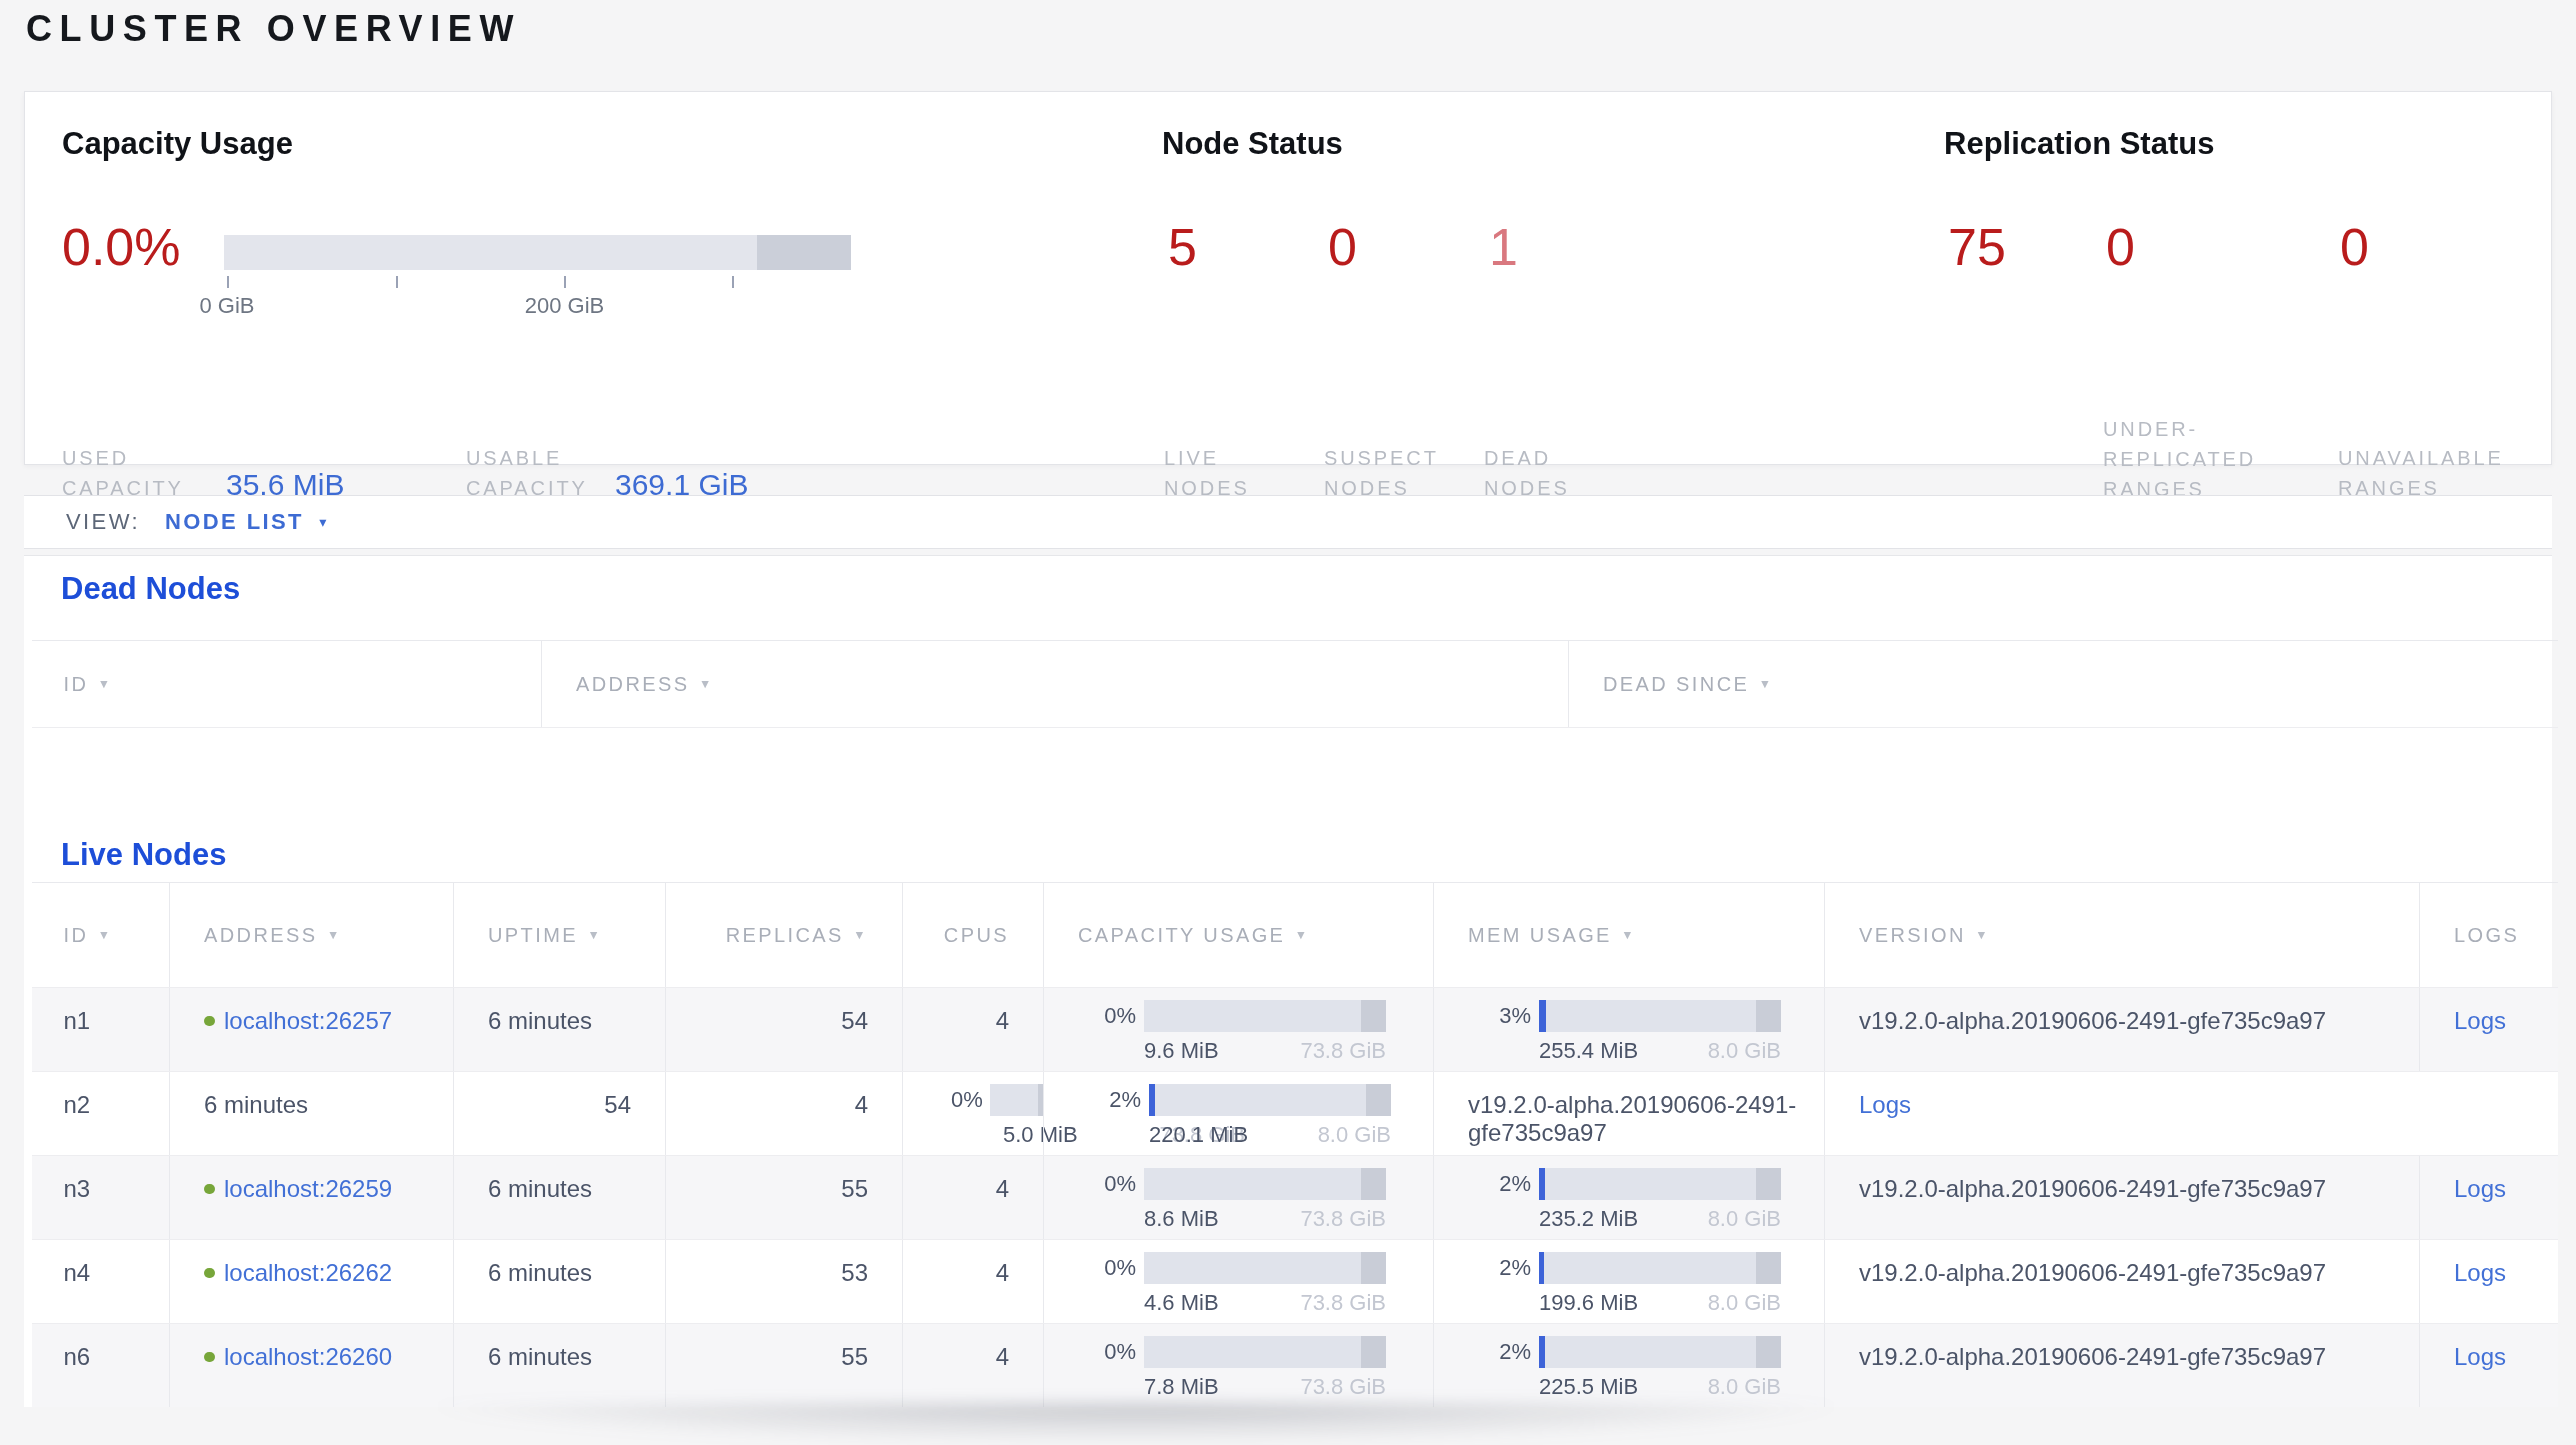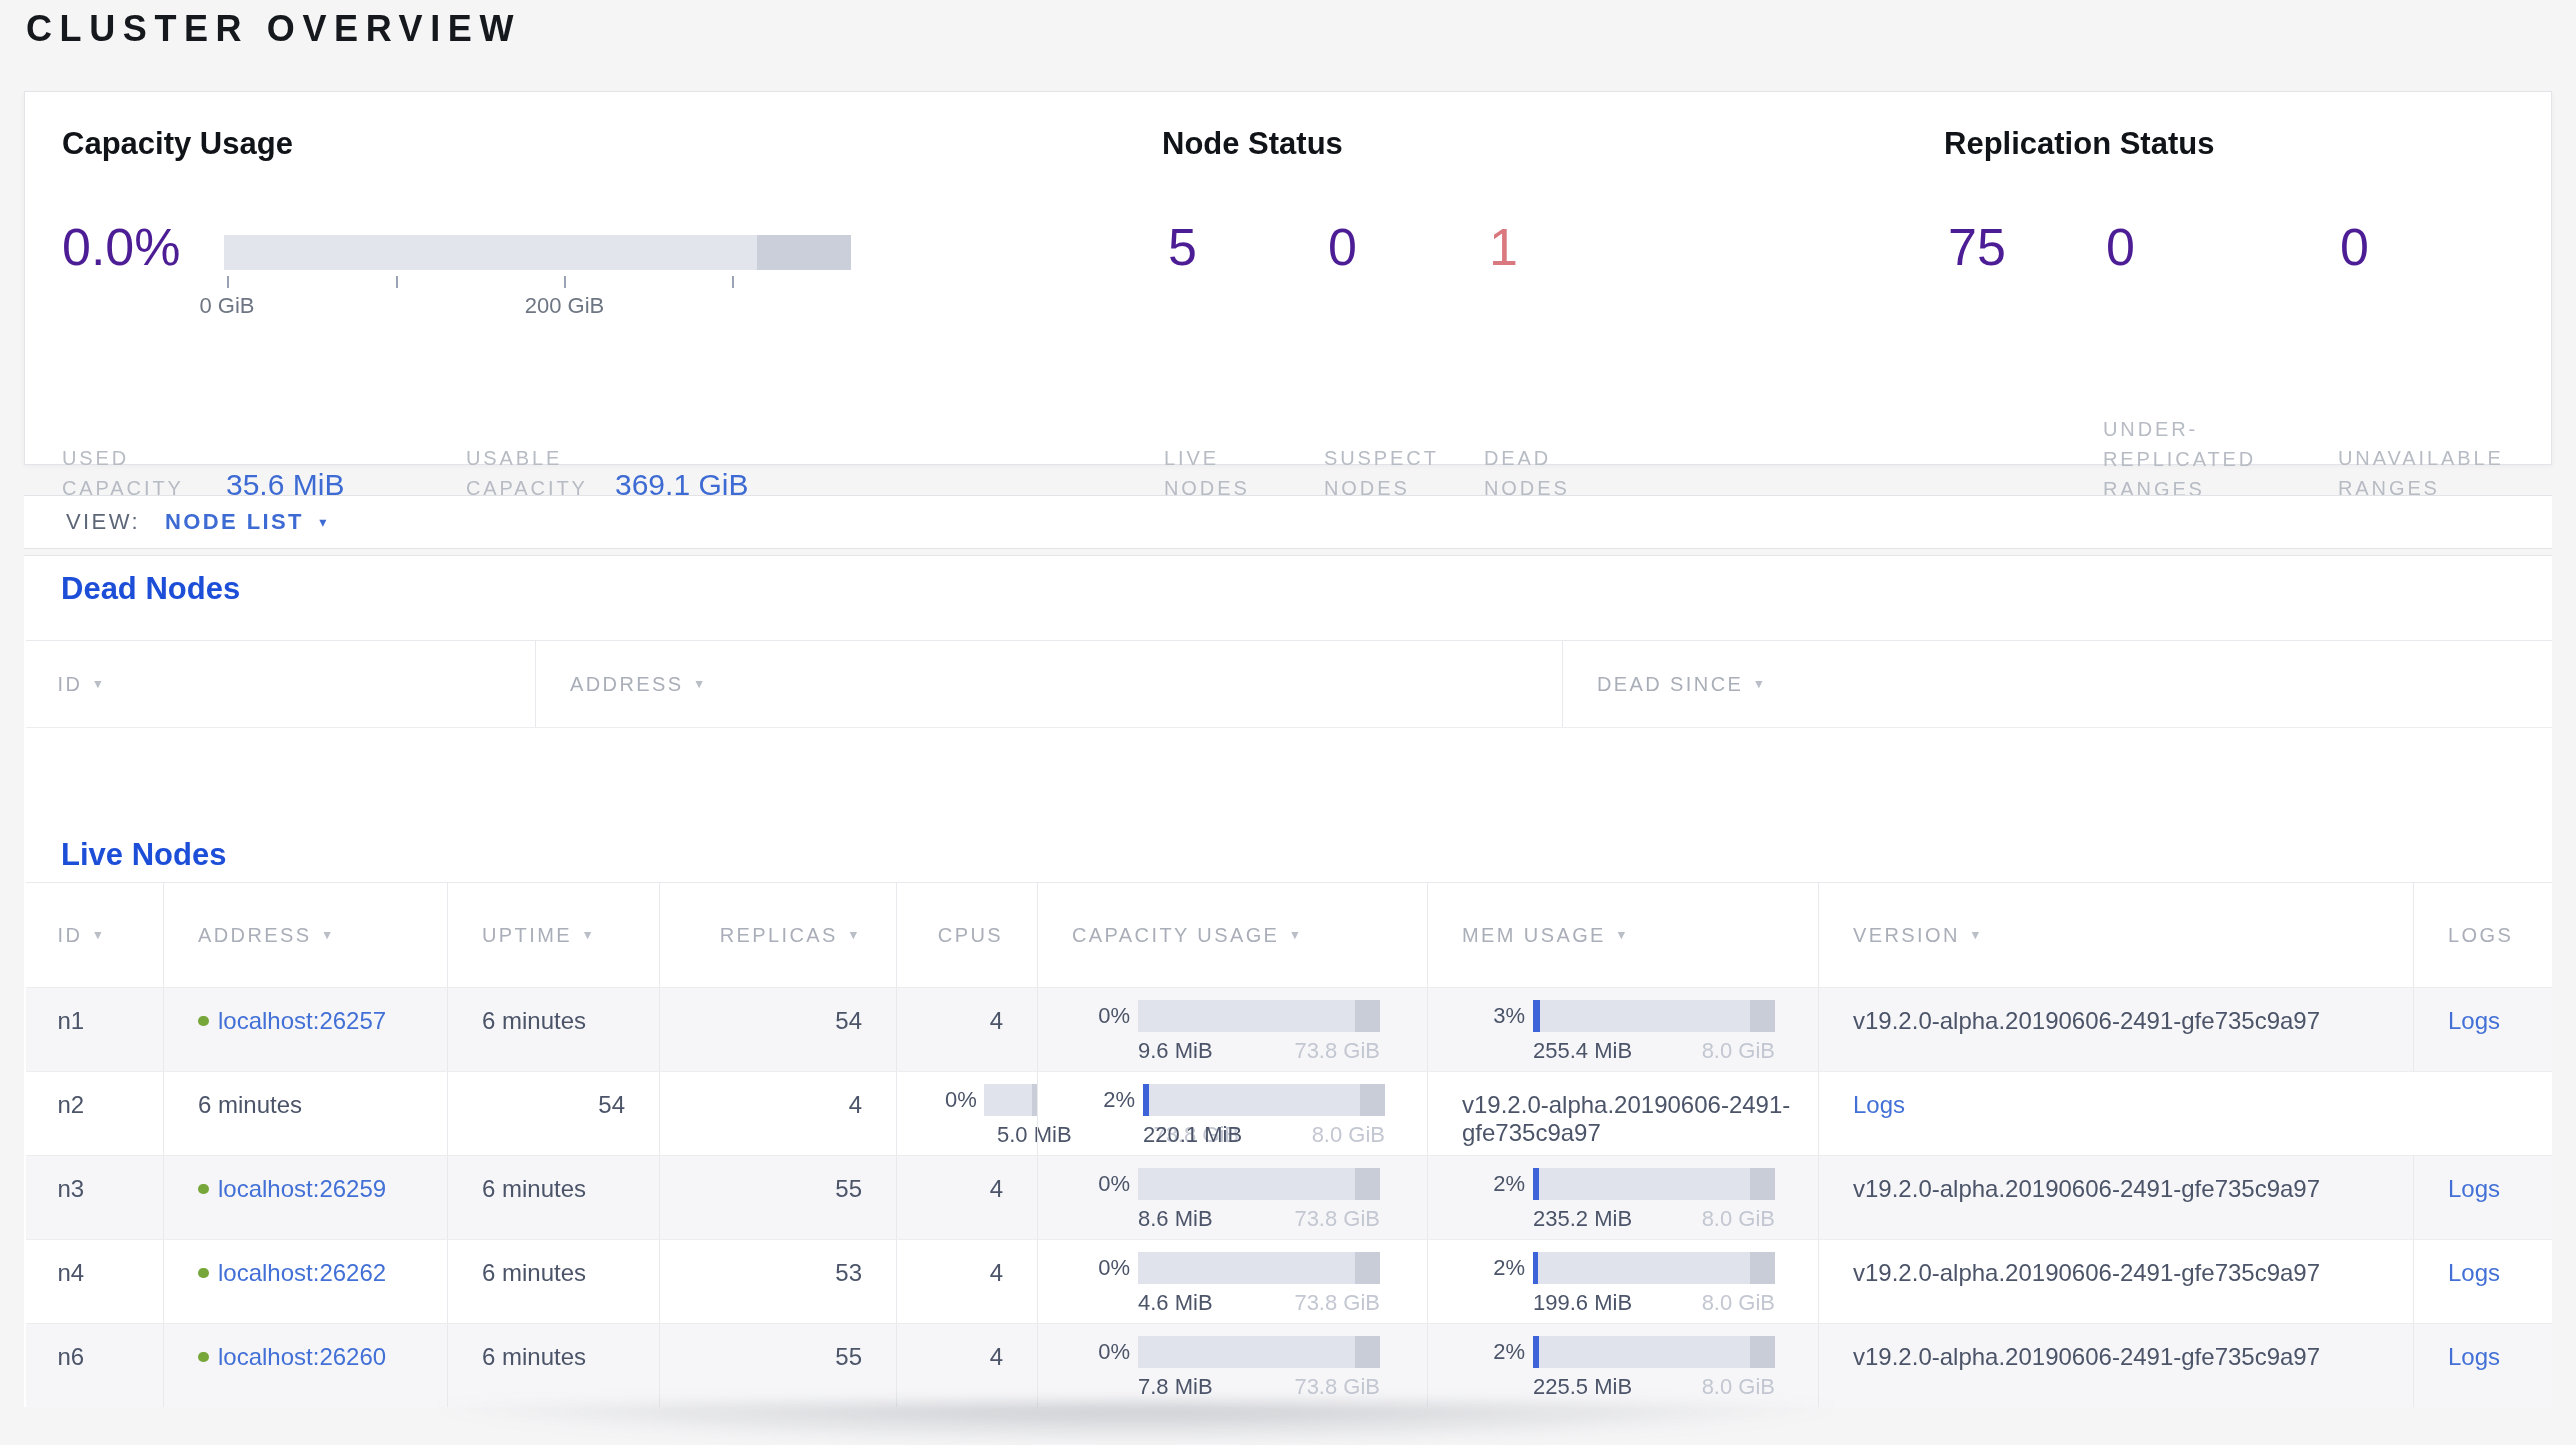--- a/index.html
+++ b/index.html
@@ -23,21 +23,21 @@
   .card {
     position:absolute; left:24px; top:91px; width:2528px; height:374px;
     background:#ffffff; border:1px solid #e3e4e8;
     box-shadow:0 1.9px 4.8px rgba(40,45,60,0.05);
   }
   .sec-heading { position:absolute; top:34px; font-size:31px; font-weight:600; color:#101318; }
   .h-cap  { left:37px; }
   .h-node { left:1137px; }
   .h-repl { left:1919px; }
 
-  .bignum { position:absolute; top:126px; font-size:52px; font-weight:500; color:#4c1d95; line-height:59px; }
+  .bignum { position:absolute; top:126px; font-size:52px; font-weight:500; color:#b91c1c; line-height:59px; }
   .n-cappct  { left:37px; }
   .n-live    { left:1143px; }
   .n-suspect { left:1303px; }
   .n-dead    { left:1464px; color:#d9787f; }
   .n-total   { left:1923px; }
   .n-under   { left:2081px; }
   .n-unavail { left:2315px; }
 
   .sum-bar {
     position:absolute; left:199px; top:143px; width:627px; height:35px;
@@ -87,21 +87,21 @@
 
   
   .sheet {
     position:absolute; left:24px; top:555px; width:2528px; height:852px;
     background:#ffffff; border-top:1px solid #e6e7ea;
   }
   .sheet-heading { position:absolute; left:37px; font-size:31px; font-weight:600; color:#1d4ed8; }
   .dead-heading { top:15.3px; }
   .live-heading { top:281px; }
 
-  .tbl { position:absolute; left:2px; width:2526px; }
+  .tbl { position:absolute; left:8px; width:2526px; }
   .dead-table { top:84px; border-bottom:1px solid #ededf0; }
   .live-table { top:326px; }
 
   .thead { display:grid; border-top:1px solid #e8e9ed; }
   .dead-grid { grid-template-columns:509px 1027px 990px; }
   .live-grid { grid-template-columns:137px 284px 212px 237px 141px 390px 391px 595px 140px; }
   .dead-table .thead { height:87px; }
   .live-table .thead { height:105px; }
 
   .th {

